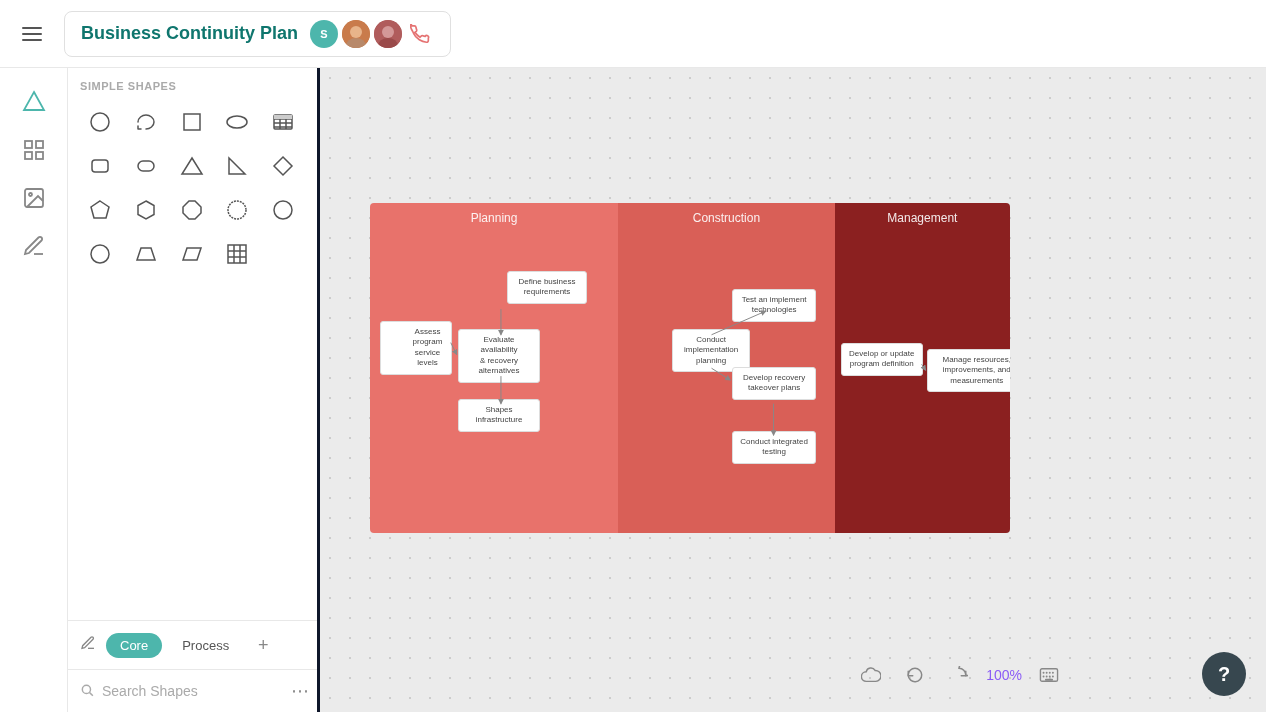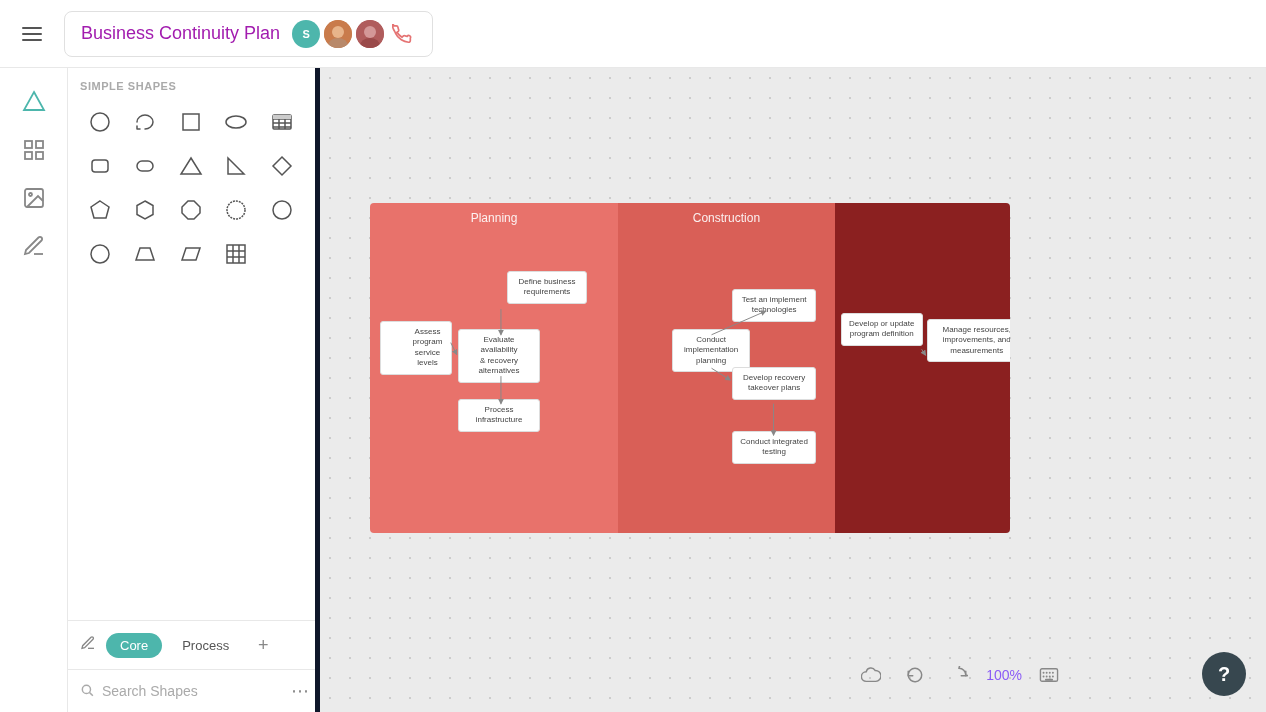--- a/index.html
+++ b/index.html
@@ -36,22 +36,22 @@
       display: flex;
       align-items: center;
       gap: 12px;
       background: #fff;
       border: 1px solid #e0e0e0;
       border-radius: 8px;
       padding: 8px 16px;
     }
     .doc-title {
       font-size: 18px;
-      font-weight: 400;
-      color: #a21caf;
+      font-weight: 700;
+      color: #0f766e;
     }
     .avatar-group {
       display: flex;
       align-items: center;
       gap: 4px;
     }
     .avatar {
       width: 28px; height: 28px;
       border-radius: 50%;
       display: flex; align-items: center; justify-content: center;
@@ -95,21 +95,21 @@
     }
 
     
     .shape-panel {
       position: absolute;
       top: 68px;
       left: 68px;
       width: 252px;
       height: calc(100% - 68px);
       background: #fff;
-      border-right: 5px solid #0f172a;
+      border-right: 3px solid #0f172a;
       z-index: 8;
       display: flex;
       flex-direction: column;
     }
     .shape-panel-inner {
       padding: 12px;
       flex: 1;
       overflow-y: auto;
     }
     .simple-shapes-label {
@@ -550,21 +550,21 @@
 
         <div class="flow-box" style="left:10px;top:88px;width:72px;padding-left:30px;">
           Assess program<br>service levels
         </div>
 
         <div class="flow-box" style="left:88px;top:96px;width:82px;">
           Evaluate availability<br>&amp; recovery<br>alternatives
         </div>
 
         <div class="flow-box" style="left:88px;top:166px;width:82px;">
-          Process infrastructure
+          Shapes infrastructure
         </div>
         <svg class="diagram-svg" viewBox="0 0 252 290">
           <defs>
             <marker id="arr1" markerWidth="6" markerHeight="6" refX="5" refY="3" orient="auto">
               <path d="M0,0 L0,6 L6,3 z" fill="#888"></path>
             </marker>
           </defs>
 
           <line x1="133" y1="70" x2="133" y2="96" stroke="#888" stroke-width="1" marker-end="url(#arr1)"></line>
 
@@ -604,20 +604,21 @@
           <line x1="95" y1="96" x2="150" y2="72" stroke="#888" stroke-width="1" marker-end="url(#arr2)"></line>
 
           <line x1="95" y1="130" x2="114" y2="142" stroke="#888" stroke-width="1" marker-end="url(#arr2)"></line>
 
           <line x1="158" y1="166" x2="158" y2="198" stroke="#888" stroke-width="1" marker-end="url(#arr2)"></line>
         </svg>
       </div>
     </div>
 
     <div class="lane lane-management" style="width:178px;">
+      <div class="lane-header">Management</div>
       <div class="lane-body" style="position:relative;">
 
         <div class="flow-box" style="left:6px;top:110px;width:82px;">
           Develop or update<br>program definition
         </div>
 
         <div class="flow-box" style="left:92px;top:116px;width:100px;">
           Manage resources,<br>improvements, and<br>measurements
         </div>
         <svg class="diagram-svg" viewBox="0 0 178 290">

